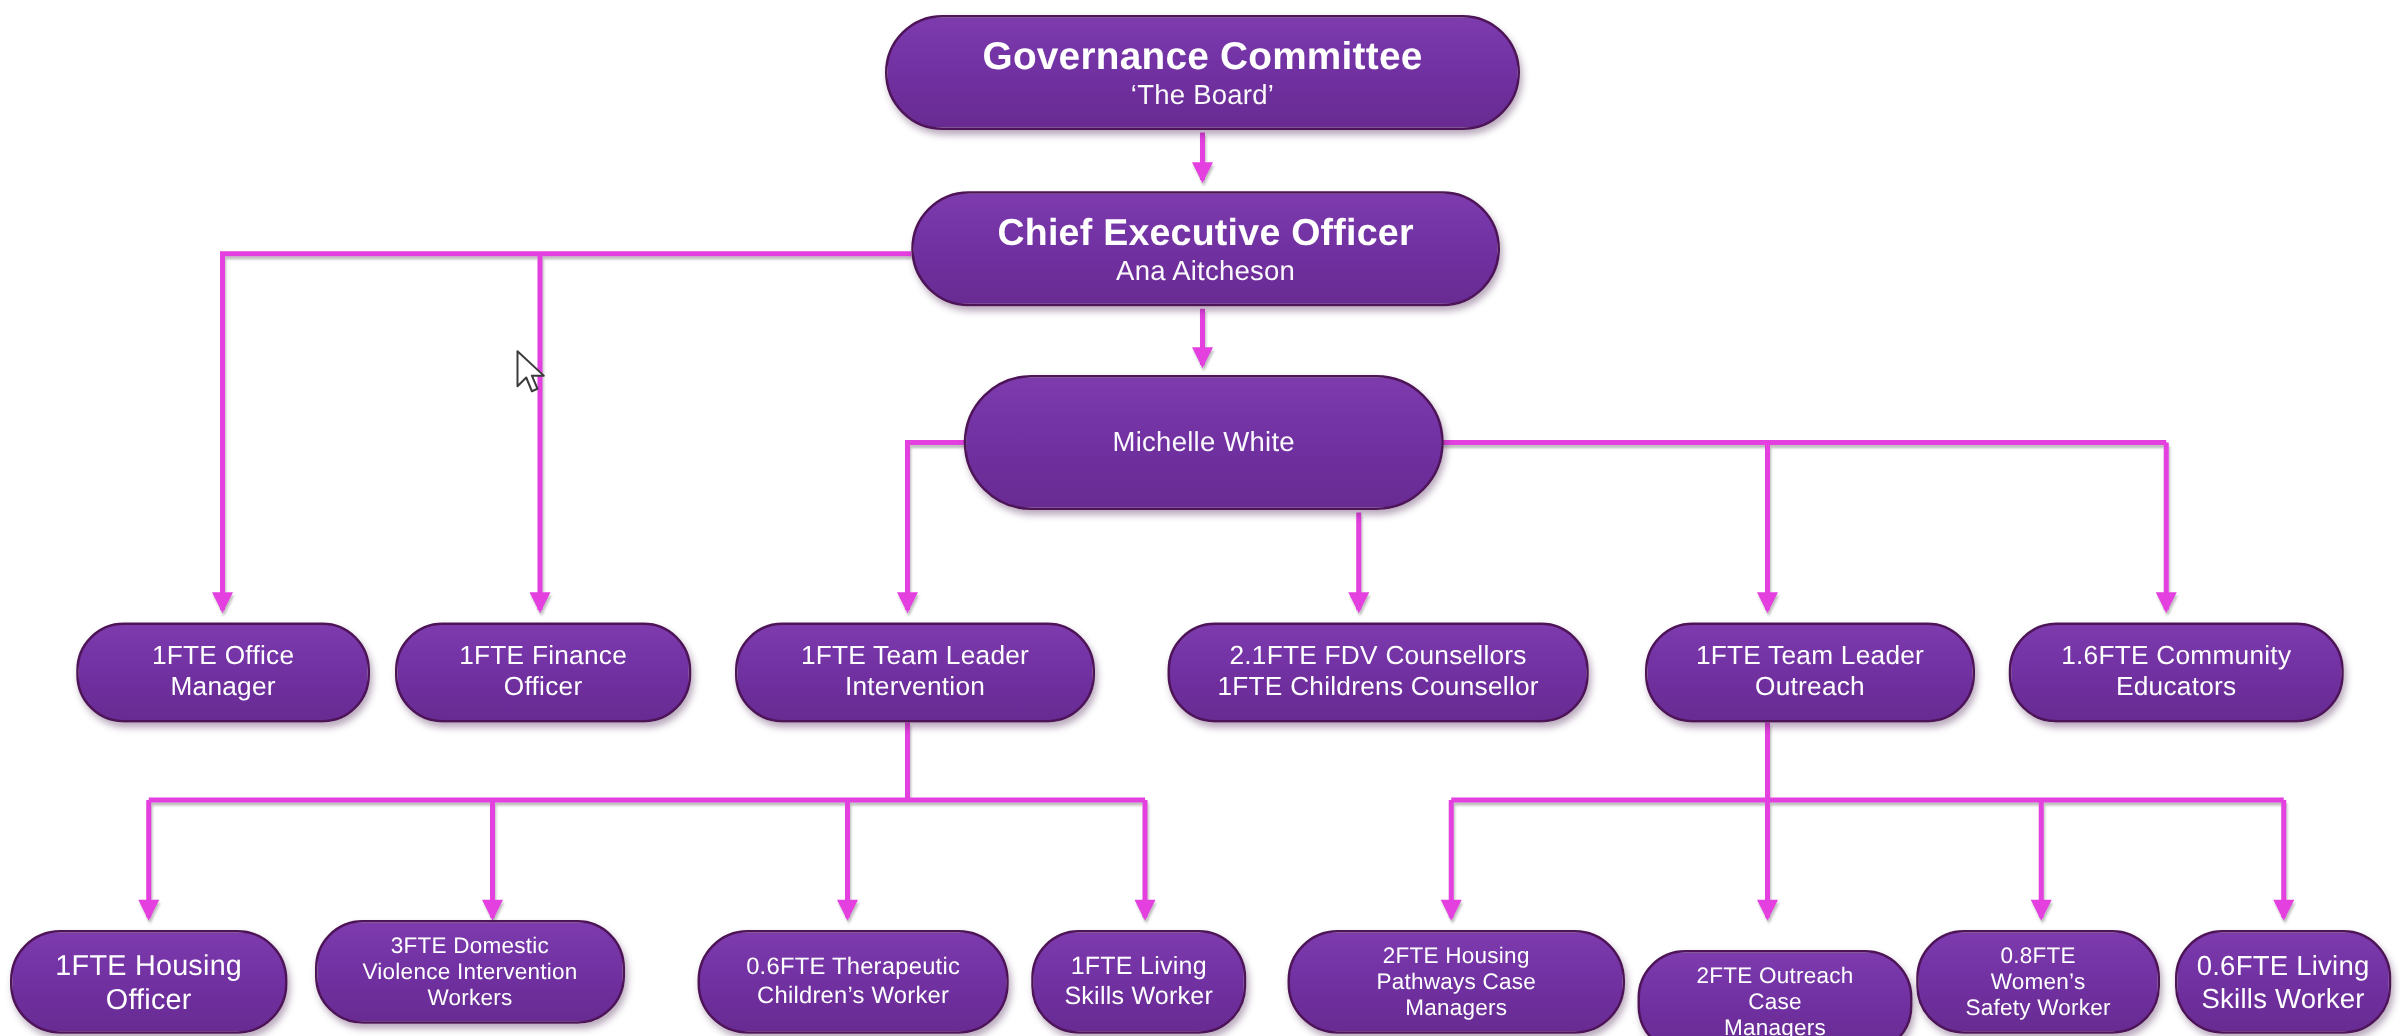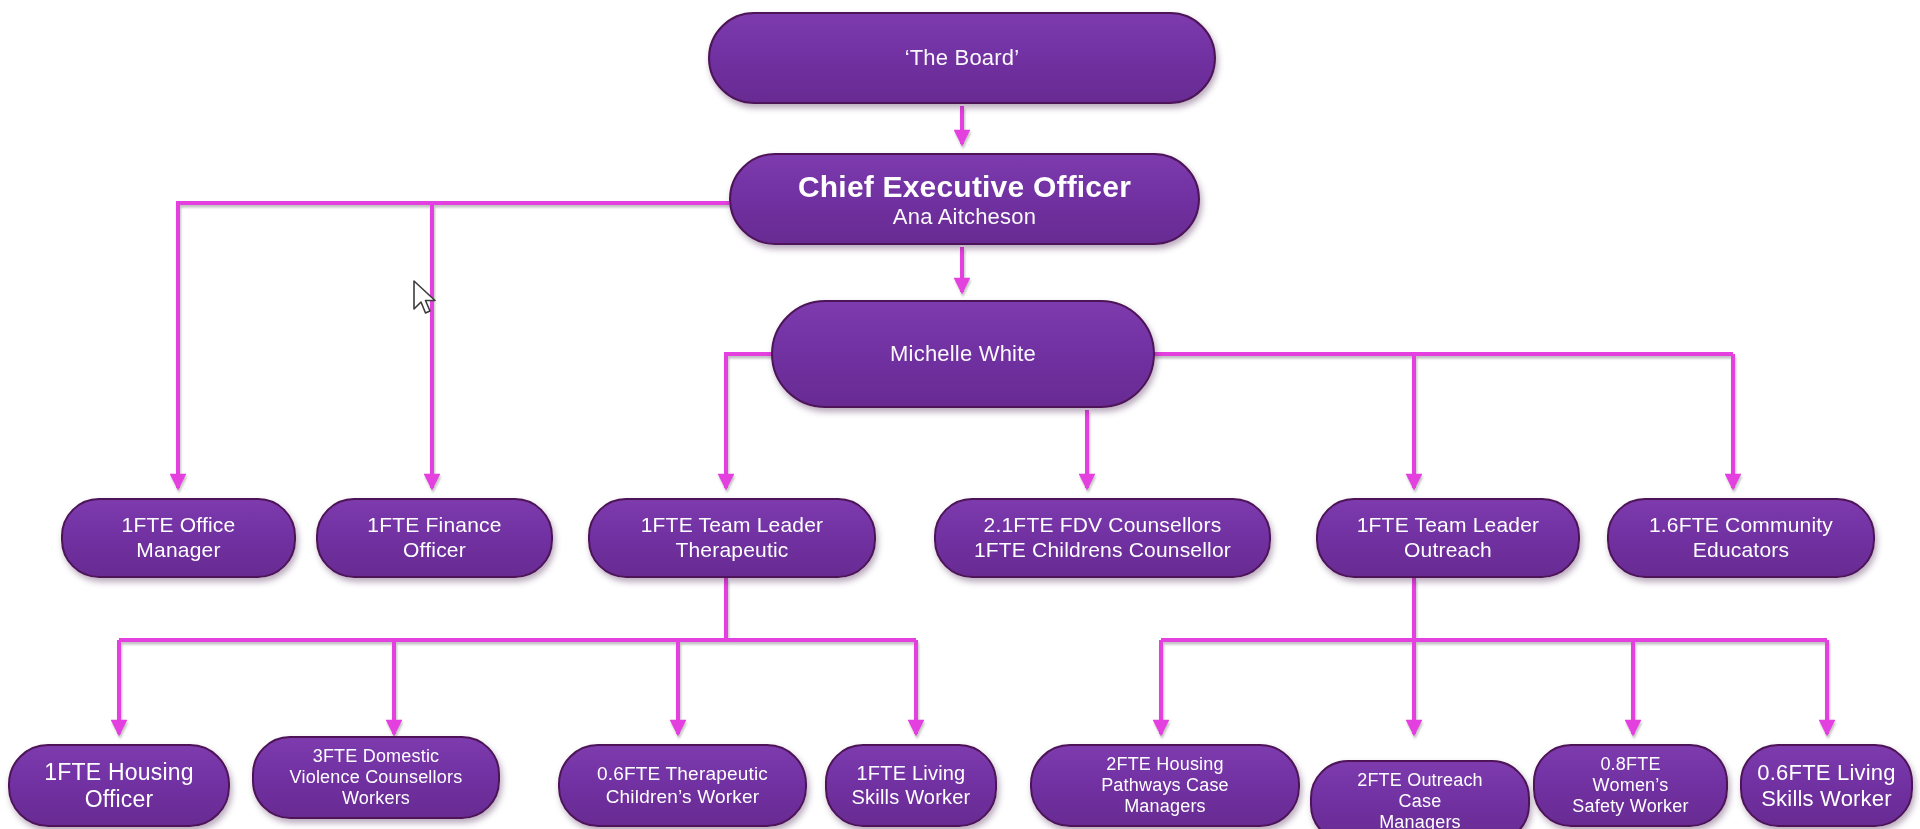--- a/index.html
+++ b/index.html
@@ -78,20 +78,23 @@
       <path d="M1161,640 H1827"></path>
       <path d="M1414,578 V734" marker-end="url(#arrow-marker)"></path>
       <path d="M1161,640 V734" marker-end="url(#arrow-marker)"></path>
       <path d="M1633,640 V734" marker-end="url(#arrow-marker)"></path>
       <path d="M1827,640 V734" marker-end="url(#arrow-marker)"></path>
     </g>
   </svg>
 
   <div id="org-nodes">
       <div class="node" style="left: 708px; top: 12px; width: 508px; height: 92px; border-radius: 46px;">
+        <div class="node-title bold" style="font-size: 31px;">
+          <div>Governance Committee</div>
+        </div>
         <div class="node-subtitle" style="font-size: 22px;">‘The Board’</div>
       </div>
       <div class="node" style="left: 729px; top: 153px; width: 471px; height: 92px; border-radius: 46px;">
         <div class="node-title bold" style="font-size: 30px;">
           <div>Chief Executive Officer</div>
         </div>
         <div class="node-subtitle" style="font-size: 22px;">Ana Aitcheson</div>
       </div>
       <div class="node" style="left: 771px; top: 300px; width: 384px; height: 108px; border-radius: 54px;">
         <div class="node-subtitle" style="font-size: 22px;">Michelle White</div>
@@ -104,21 +107,21 @@
       </div>
       <div class="node" style="left: 316px; top: 498px; width: 237px; height: 80px; border-radius: 38px;">
         <div class="node-title" style="font-size: 21px;">
           <div>1FTE Finance</div>
           <div>Officer</div>
         </div>
       </div>
       <div class="node" style="left: 588px; top: 498px; width: 288px; height: 80px; border-radius: 38px;">
         <div class="node-title" style="font-size: 21px;">
           <div>1FTE Team Leader</div>
-          <div>Therapeutic</div>
+          <div>Intervention</div>
         </div>
       </div>
       <div class="node" style="left: 934px; top: 498px; width: 337px; height: 80px; border-radius: 38px;">
         <div class="node-title" style="font-size: 21px;">
           <div>2.1FTE FDV Counsellors</div>
           <div>1FTE Childrens Counsellor</div>
         </div>
       </div>
       <div class="node" style="left: 1316px; top: 498px; width: 264px; height: 80px; border-radius: 38px;">
         <div class="node-title" style="font-size: 21px;">
@@ -134,21 +137,21 @@
       </div>
       <div class="node" style="left: 8px; top: 744px; width: 222px; height: 83px; border-radius: 40px;">
         <div class="node-title" style="font-size: 23px;">
           <div>1FTE Housing</div>
           <div>Officer</div>
         </div>
       </div>
       <div class="node" style="left: 252px; top: 736px; width: 248px; height: 83px; border-radius: 38px;">
         <div class="node-title" style="font-size: 18px;">
           <div>3FTE Domestic</div>
-          <div>Violence Counsellors</div>
+          <div>Violence Intervention</div>
           <div>Workers</div>
         </div>
       </div>
       <div class="node" style="left: 558px; top: 744px; width: 249px; height: 83px; border-radius: 40px;">
         <div class="node-title" style="font-size: 19px;">
           <div>0.6FTE Therapeutic</div>
           <div>Children’s Worker</div>
         </div>
       </div>
       <div class="node" style="left: 825px; top: 744px; width: 172px; height: 83px; border-radius: 38px;">

